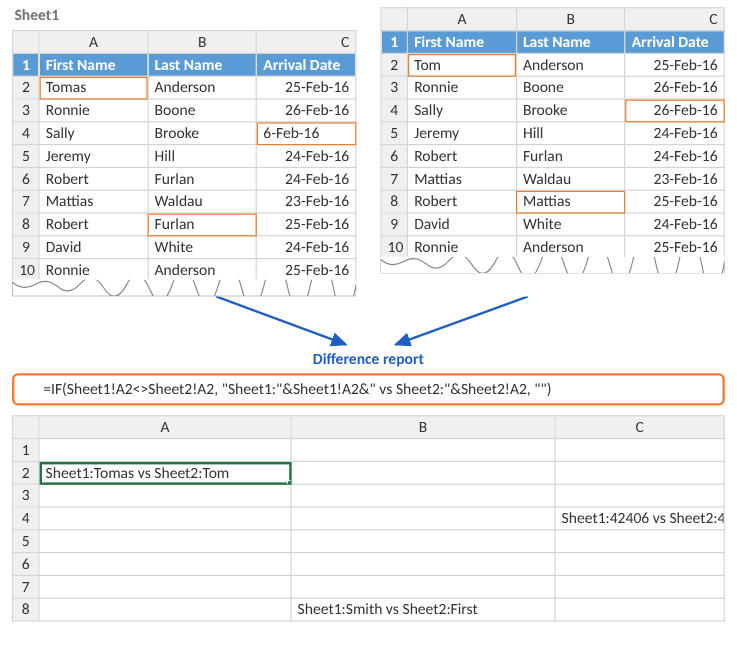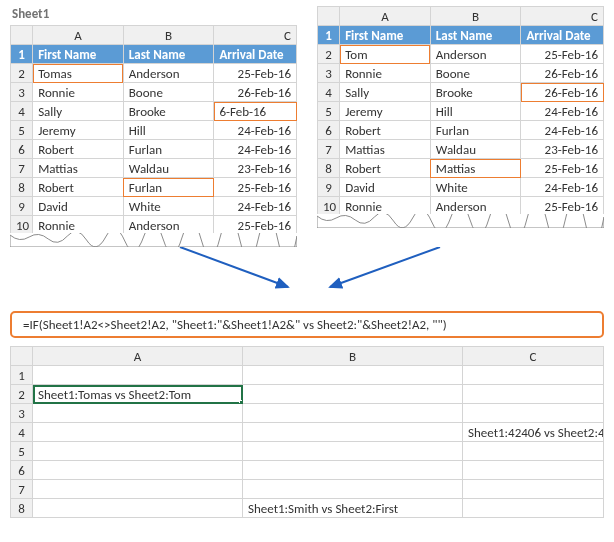--- a/index.html
+++ b/index.html
@@ -15,21 +15,21 @@
 .hdr-row td { background: #5b9bd5; color: #fff; font-weight: bold; }
 .col-a { width: 90px; }
 .col-b { width: 90px; }
 .col-c { width: 82px; text-align: right; }
 .mark { outline: 1.5px solid #ed7d31; outline-offset: -1px; }
 .torn { height: 14px; background: #fff; position: relative; overflow: hidden; margin-top: -2px; }
 .torn svg { width: 100%; height: 14px; display: block; }
 .arrows { position: relative; height: 60px; text-align: center; }
 .diff-label { color: #1f5fbf; font-weight: bold; font-size: 13px; }
 .arrows svg { position: absolute; top: 0; left: 0; width: 100%; height: 48px; }
-.formula-box { border: 2px solid #ed7d31; border-radius: 5px; padding: 4px 11px; margin: 4px 0 8px; font-size: 13px; color: #333; }
+.formula-box { border: 2px solid #ed7d31; border-radius: 5px; padding: 4px 24px; margin: 4px 0 8px; font-size: 13px; color: #333; }
 .result-table { border-collapse: collapse; width: 100%; }
 .result-table th, .result-table td { border: 1px solid #d4d4d4; font-size: 13px; height: 19px; padding: 1px 5px; font-weight: normal; text-align: left; white-space: nowrap; }
 .result-table th { background: #f0f0f0; text-align: center; }
 .rt-rowhead { width: 22px; text-align: center; background: #f0f0f0; }
 .rt-a { width: 210px; }
 .rt-b { width: 220px; }
 .rt-c { width: auto; }
 .selcell { outline: 2px solid #217346; outline-offset: -2px; position: relative; margin-left: 29px; }
 .fill-handle { position: absolute; right: -3px; bottom: -3px; width: 6px; height: 6px; background: #217346; border: 1px solid #fff; }
 </style>
@@ -203,20 +203,21 @@
  <div class="arrows">
   <svg viewBox="0 0 594 48">
    <defs>
           <marker id="ah" markerWidth="8" markerHeight="8" refX="6" refY="3" orient="auto">
             <path d="M0,0 L7,3 L0,6 Z" fill="#1f5fbf"></path>
           </marker>
         </defs>
    <line x1="170" y1="0" x2="278" y2="40" stroke="#1f5fbf" stroke-width="2" marker-end="url(#ah)"></line>
    <line x1="430" y1="0" x2="320" y2="40" stroke="#1f5fbf" stroke-width="2" marker-end="url(#ah)"></line>
   </svg>
+  <div style="position:absolute;left:0;right:0;bottom:0;text-align:center;"><span class="diff-label">Difference report</span></div>
  </div>
 
  <div class="formula-box">=IF(Sheet1!A2&lt;&gt;Sheet2!A2, "Sheet1:"&amp;Sheet1!A2&amp;" vs Sheet2:"&amp;Sheet2!A2, "")</div>
 
  <table class="result-table">
   <tbody>
         <tr>
    <th class="rt-rowhead"></th>
    <th class="rt-a">A</th>
    <th class="rt-b">B</th>

